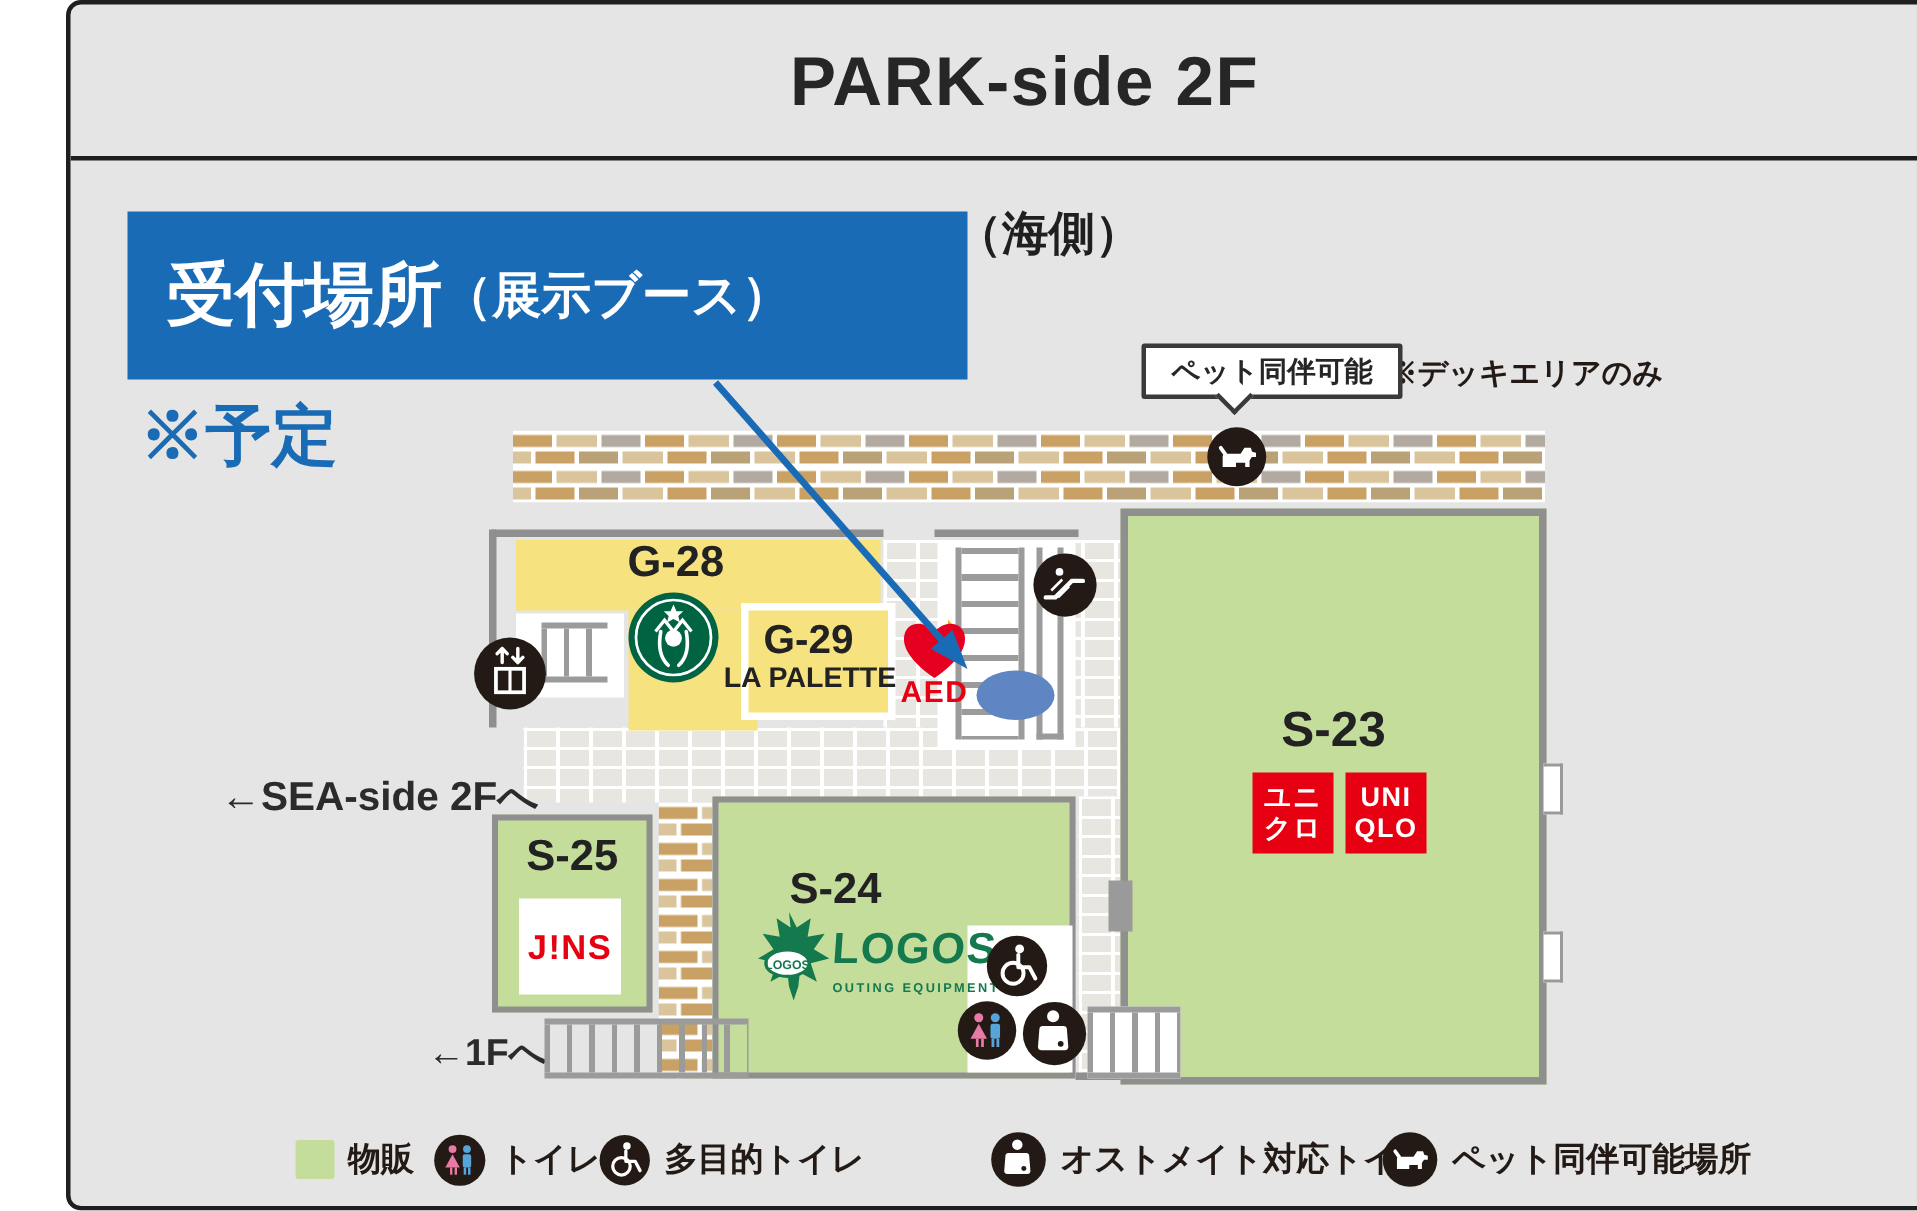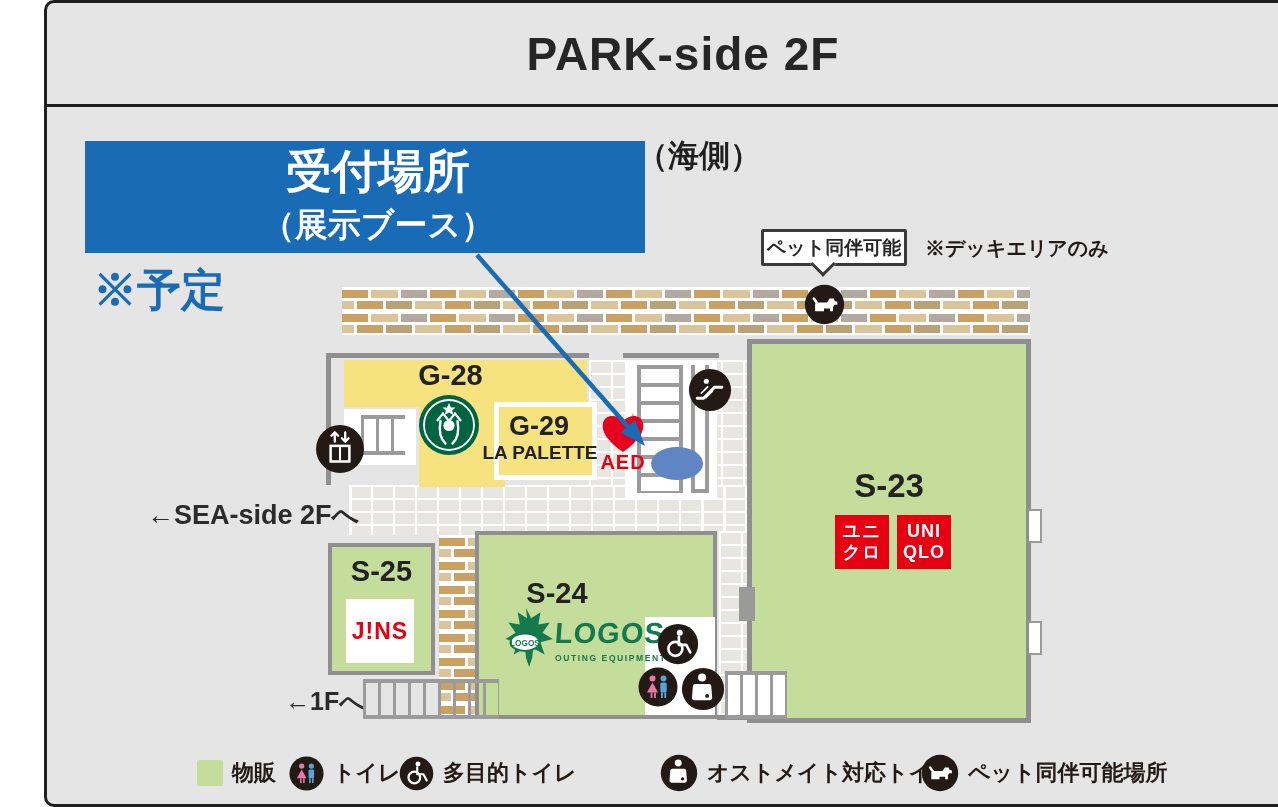--- a/index.html
+++ b/index.html
@@ -20,21 +20,21 @@
   .green{background:var(--retail-green,#c5dd9a);border:4px solid var(--wall-gray,#8f8f8f);}
   .lbl{font-weight:800;color:#222;text-align:center;z-index:20;}
   .ladder-v{box-sizing:border-box;border-left:4px solid #9b9b9b;border-right:4px solid #9b9b9b;
     background:repeating-linear-gradient(180deg,#9b9b9b 0 4px,rgba(0,0,0,0) 4px 18px);}
   .ladder-h{box-sizing:border-box;border-top:4px solid #9b9b9b;border-bottom:4px solid #9b9b9b;
     background:repeating-linear-gradient(90deg,#9b9b9b 0 3.5px,rgba(0,0,0,0) 3.5px 15px);}
   .rails{box-sizing:border-box;border-left:4px solid #9b9b9b;border-right:4px solid #9b9b9b;
     border-bottom:4px solid #9b9b9b;background:#fff;}
   .picto{border-radius:50%;z-index:30;}
   .callout{background:var(--accent-blue,#1a6bb5);color:#fff;display:flex;align-items:center;
-    padding-left:26px;z-index:50;flex-direction:column;}
+    padding-left:26px;z-index:50;}
   .callout .main{font-size:46px;font-weight:800;}
   .callout .paren{font-size:33px;font-weight:800;}
   .note-blue{color:var(--accent-blue,#1a6bb5);font-size:44px;font-weight:800;z-index:50;}
   .bubble{box-sizing:border-box;border:3px solid #3a3a3a;background:#fff;display:flex;
     align-items:center;justify-content:center;font-size:19px;font-weight:700;z-index:32;border-radius:2px;}
   .bubble-tail{width:15px;height:15px;background:#fff;border-right:3px solid #3a3a3a;
     border-bottom:3px solid #3a3a3a;transform:rotate(45deg);z-index:33;}
   .uq{width:54px;height:54px;background:var(--brand-red,#e60012);color:#fff;display:flex;
     flex-direction:column;align-items:center;justify-content:center;font-weight:900;
     font-size:18px;line-height:21px;letter-spacing:1px;z-index:20;}
@@ -210,27 +210,27 @@
     <polygon points="598,443 573.5,429.5 588,417" fill="#1a6bb5"></polygon>
   </svg>
 
   <div class="abs callout" style="left:38px;top:138px;width:534px;height:112px;">
     <span class="main">受付場所</span>
       <span class="paren">（展示ブース）</span>
   </div>
   <div class="abs note-blue" style="left:46px;top:258px;">※予定</div>
   <div class="abs" style="left:590px;top:132px;font-size:31px;font-weight:600;color:#1f1f1f;">（海側）</div>
 
-  <div class="abs bubble" style="left:714px;top:226px;width:146px;height:37px;">
+  <div class="abs bubble" style="left:714px;top:226px;width:174px;height:37px;">
     <span>ペット同伴可能</span>
   </div>
   <div class="abs bubble-tail" style="left:767px;top:252px;"></div>
   <div class="abs" style="left:878px;top:232px;font-size:20px;font-weight:700;color:#231a15;">※デッキエリアのみ</div>
 
-  <div class="abs" style="left:100px;top:494px;font-size:27px;font-weight:700;color:#2b2b2b;">←SEA-side 2Fへ</div>
+  <div class="abs" style="left:100px;top:510px;font-size:27px;font-weight:700;color:#2b2b2b;">←SEA-side 2Fへ</div>
   <div class="abs" style="left:238px;top:682px;font-size:25px;font-weight:700;color:#2b2b2b;">←1Fへ</div>
 
   <div class="abs legend-item" style="left:150px;">
     <div class="swatch" style="background:var(--retail-green,#c5dd9a);"></div>
     <span class="txt">物販</span>
   </div>
   <div class="abs legend-item" style="left:242px;">
     <svg width="35" height="35" viewBox="0 0 40 40">
       <circle cx="20" cy="20" r="19.5" fill="#231a15"></circle>
       <circle cx="14.5" cy="11.5" r="3" fill="#e87ba6"></circle>

